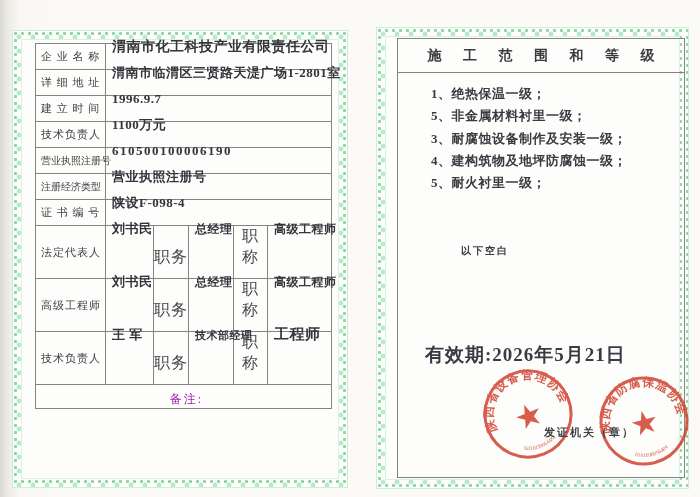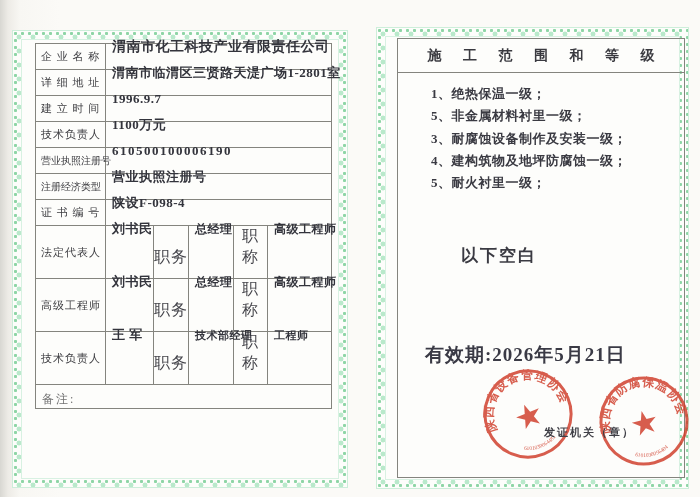--- a/index.html
+++ b/index.html
@@ -25,33 +25,33 @@
     border-collapse:collapse; table-layout:fixed; }
   table.cert td { border:1px solid #84847e; overflow:visible; }
   td.lbl { font-size:11px; color:#3c3c40; letter-spacing:1px; padding-left:5px;
     vertical-align:middle; white-space:nowrap; }
   td.lbl-sm { font-size:10px; letter-spacing:0; }
   td.val { padding-left:6px; vertical-align:top; }
   .raised { display:inline-block; transform:translateY(-7px); font-size:13px; font-weight:700;
     color:#33343c; letter-spacing:.5px; white-space:nowrap; }
   td.sub-lbl { font-size:16px; color:#46464c; text-align:center; vertical-align:bottom;
     padding-bottom:10px; letter-spacing:1px;margin-left:40px; }
-  td.remark-cell { vertical-align:top; padding:6px 0 0 6px; font-size:12px; color:#737373;
-    letter-spacing:2px; }
+  td.remark-cell { vertical-align:top; padding:6px 0 0 6px; font-size:12px; color:#a21caf;
+    letter-spacing:2px;text-align:center; }
 
   
   .scope-box { position:absolute; left:11px; top:1px; width:288px; height:440px;
     border:1px solid #84847e; }
   .scope-title { height:34px; line-height:34px; text-align:center; letter-spacing:9px;
     font-size:14px; font-weight:600; color:#3a3a40; border-bottom:1px solid #84847e;
     padding-left:9px; }
   .scope-list { position:absolute; left:33px; top:44px; }
   .scope-item { font-size:13px; color:#3a3a42; font-weight:600; line-height:22.3px;
     letter-spacing:.5px; white-space:nowrap; }
-  .below-blank { position:absolute; left:63px; top:205px; font-size:17px; font-weight:600;
+  .below-blank { position:absolute; left:63px; top:205px; font-size:10px; font-weight:600;
     color:#3a3a42; letter-spacing:2px; }
   .validity { position:absolute; left:27px; top:303px; font-size:19px; font-weight:600;
     color:#3a3a45; letter-spacing:1px; }
   .issue-date { position:absolute; left:200px; top:348px; font-size:12px; color:#45454d;
     font-weight:600; white-space:nowrap; z-index:3; }
   .issuer { position:absolute; left:146px; top:386px; font-size:11px; color:#3f3f46;
     letter-spacing:2px; font-weight:700; z-index:3; white-space:nowrap; }
   .stamp { position:absolute; width:96px; height:96px; opacity:.82; z-index:2; }
   #stamp-left  { left:82px;  top:327px; transform:rotate(-22deg); }
   #stamp-right { left:198px; top:334px; transform:rotate(-14deg); }
@@ -114,21 +114,21 @@
         <td class="val"><span class="raised" style="font-size:12px">总经理</span></td>
         <td class="sub-lbl">职称</td>
         <td class="val"><span class="raised" style="font-size:12px">高级工程师</span></td>
       </tr>
       <tr style="height:26px">
         <td class="lbl">技术负责人</td>
         <td class="val"><span class="raised">王 军</span></td>
         <td class="sub-lbl">职务</td>
         <td class="val"><span class="raised" style="font-size:11px">技术部经理</span></td>
         <td class="sub-lbl">职称</td>
-        <td class="val"><span class="raised" style="font-size:11px">工程师</span></td>
+        <td class="val"><span class="raised" style="font-size:15px">工程师</span></td>
       </tr>
       <tr>
         <td class="remark-cell" colspan="6">备注:</td>
       </tr>
     </tbody>
       </table>
   </div>
 </div>
 
 <div class="page" id="right-page">

